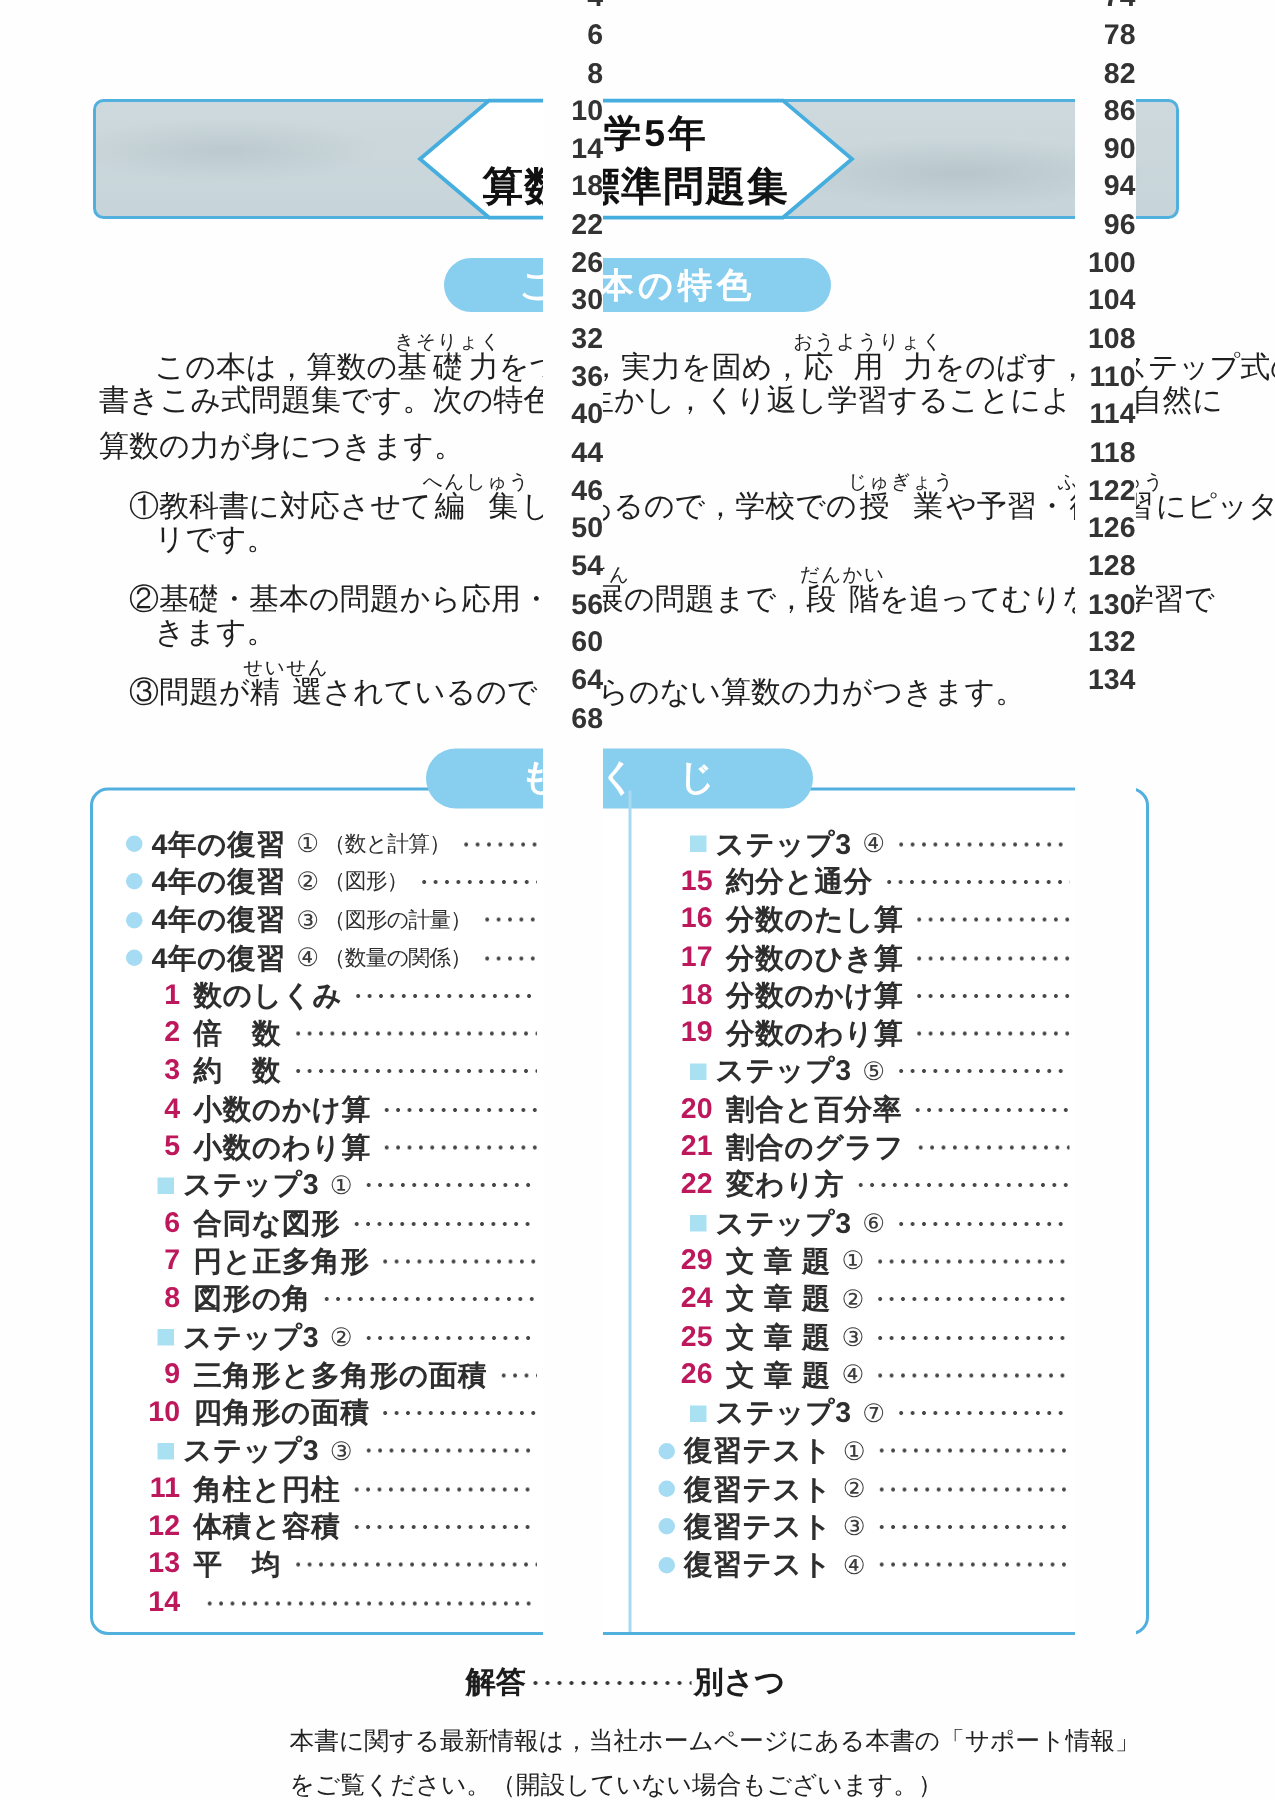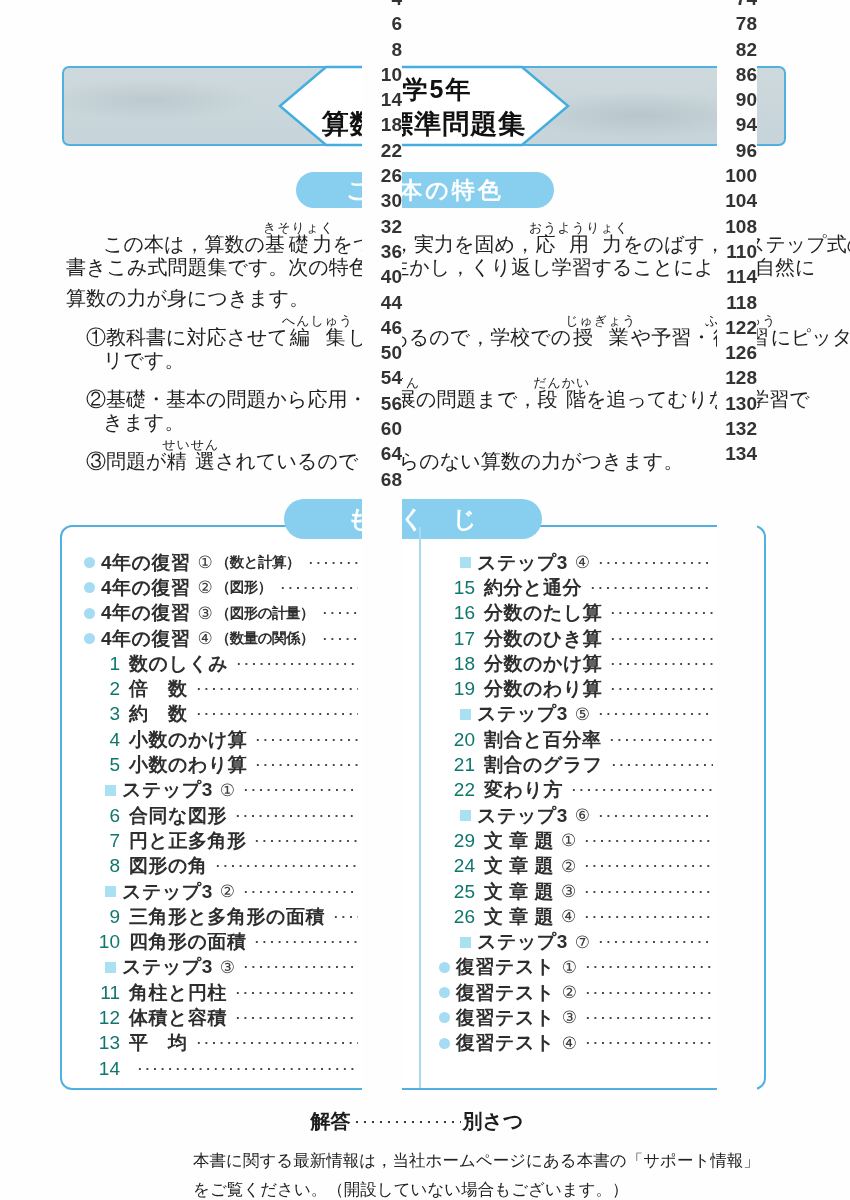--- a/index.html
+++ b/index.html
@@ -48,24 +48,24 @@
     position:absolute; left:60px; top:525px; width:706px; height:565px;
     border:2px solid #52b0df; border-radius:12px; box-sizing:border-box; background:#fff;
   }
   .toc-divider{position:absolute; left:357px; top:0; bottom:0; width:2px; background:#a8d9f1;}
   .toc-col{position:absolute; top:23px;}
   .toc-col.left{left:22px; width:318px;}
   .toc-col.right{left:377px; width:318px;}
   .toc-row{display:flex; align-items:center; height:25.3px; font-size:19px;}
   .toc-row .dot{flex:none; width:11px; height:11px; border-radius:50%; background:#a5dcf4; margin-right:6px;}
   .toc-row .square{flex:none; width:11px; height:11px; background:#a9e1f3; margin-left:21px; margin-right:6px;}
-  .toc-row .num{flex:none; width:36px; text-align:right; margin-right:9px; color:#0f766e; font-weight:400;}
+  .toc-row .num{flex:none; width:36px; text-align:right; margin-right:9px; color:#be185d; font-weight:700;}
   .toc-row .title{flex:none; color:#2e2e2e; font-weight:700; letter-spacing:0.5px;}
   .toc-row .sub{flex:none; font-size:17px; color:#3c3c3c; margin-left:7px; font-weight:400;}
-  .toc-row .note{flex:none; font-size:14.5px; color:#2e2e2e; margin-left:3px; font-weight:700; letter-spacing:-0.5px;}
+  .toc-row .note{flex:none; font-size:14.5px; color:#2e2e2e; margin-left:3px; font-weight:400; letter-spacing:-0.5px;}
   .leader{
     flex:1; align-self:center; height:8px; margin:0 4px 0 7px; min-width:10px;
     background-image:radial-gradient(circle, #474747 1.1px, transparent 1.5px);
     background-size:7.6px 8px; background-repeat:repeat-x; background-position:0 center;
   }
   .toc-row .page{flex:none; width:40px; text-align:right; color:#333; font-weight:600;}
   
   .answer-line{
     position:absolute; left:0; top:1108px; width:834px; text-align:center;
     font-size:20px; font-weight:bold; color:#1d1d1d;

